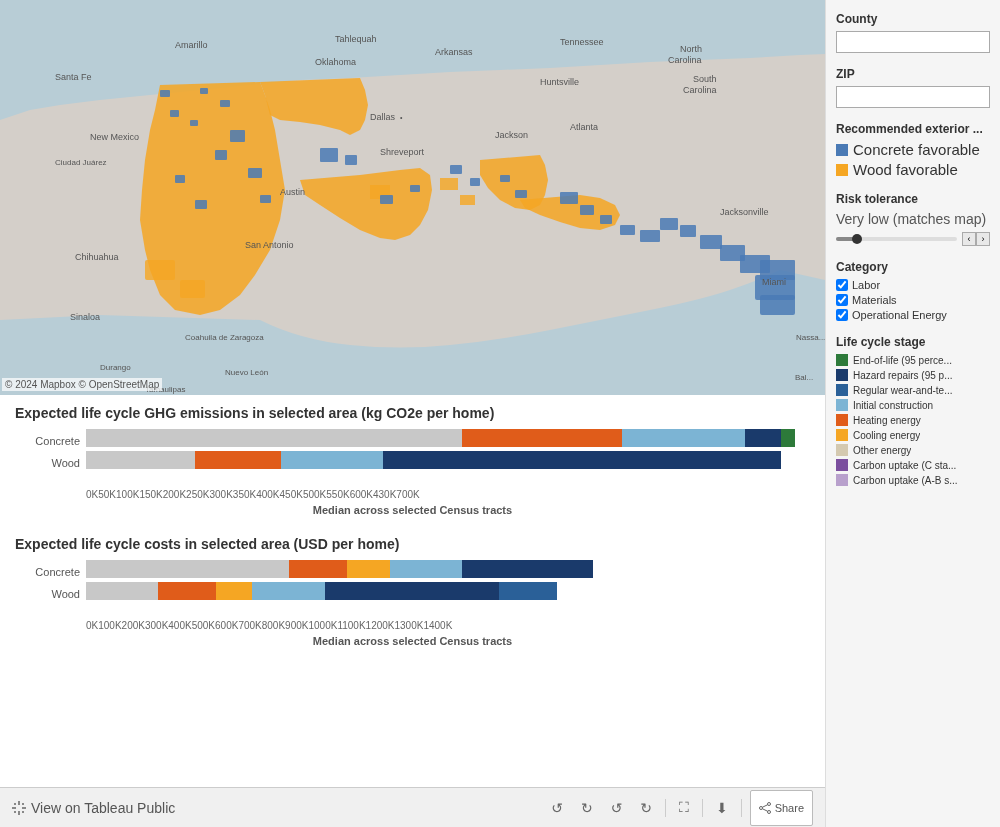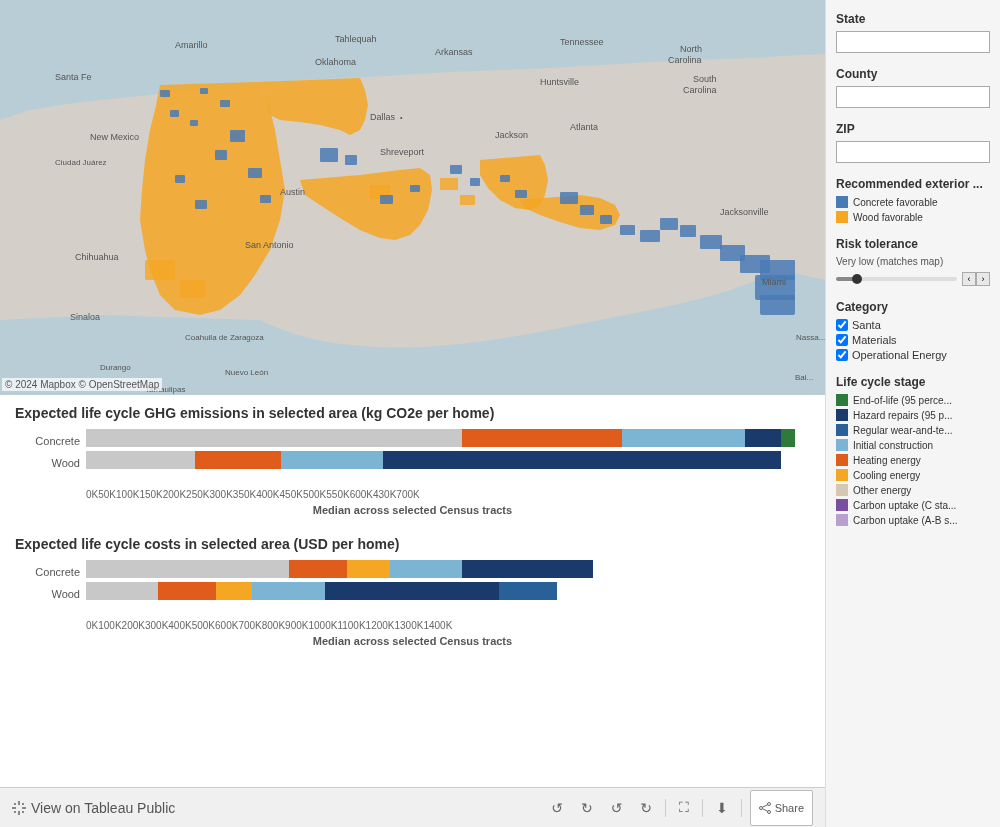--- a/index.html
+++ b/index.html
@@ -47,29 +47,29 @@
     .panel-section { margin-bottom: 14px; }
 
     .panel-label { font-size: 12px; font-weight: bold; color: #333; margin-bottom: 5px; }
 
     .panel-input { width: 100%; height: 22px; border: 1px solid #aaa; background: #fff; font-size: 11px; padding: 2px 4px; }
 
     .legend-item { display: flex; align-items: center; margin-bottom: 3px; }
 
     .legend-swatch { width: 12px; height: 12px; margin-right: 5px; flex-shrink: 0; }
 
-    .legend-text { font-size: 10px; color: #333; }
+    .legend-text { font-size: 15px; color: #333; }
 
     .slider-container { display: flex; align-items: center; margin-top: 5px; }
 
     .slider-track { flex: 1; height: 4px; background: #ddd; position: relative; border-radius: 2px; }
     .slider-fill { height: 4px; background: #888; border-radius: 2px; width: 15%; }
     .slider-thumb { width: 10px; height: 10px; background: #333; border-radius: 50%; position: absolute; top: -3px; left: 13%; }
 
-    .slider-label { font-size: 10px; color: #555; margin-bottom: 3px; }
+    .slider-label { font-size: 14px; color: #555; margin-bottom: 3px; }
 
     .slider-arrows { display: flex; align-items: center; margin-left: 5px; }
     .arrow-btn { width: 14px; height: 14px; border: 1px solid #aaa; background: #e8e8e8; cursor: pointer; display: flex; align-items: center; justify-content: center; font-size: 9px; }
 
     .checkbox-item { display: flex; align-items: center; margin-bottom: 3px; }
     .checkbox-item input { margin-right: 4px; width: 12px; height: 12px; }
     .checkbox-item label { font-size: 11px; color: #333; }
 
     .lifecycle-item { display: flex; align-items: center; margin-bottom: 3px; }
     .lifecycle-swatch { width: 12px; height: 12px; margin-right: 5px; flex-shrink: 0; }
@@ -324,24 +324,20 @@
             <line x1="3.3" y1="6.7" x2="8.7" y2="9.3" stroke="#666" stroke-width="1"></line>
           </svg>
           <span>Share</span>
         </button>
       </div>
     </div>
   </div>
 
   <div id="right-panel">
 
-    <div class="panel-section">
-      <div class="panel-label">State</div>
-      <input class="panel-input" type="text" value="" style="">
-    </div>
 
     <div class="panel-section">
       <div class="panel-label">County</div>
       <input class="panel-input" type="text" value="" style="">
     </div>
 
     <div class="panel-section">
       <div class="panel-label">ZIP</div>
       <input class="panel-input" type="text" value="" style="">
     </div>
@@ -370,21 +366,21 @@
           <button class="arrow-btn">‹</button>
           <button class="arrow-btn">›</button>
         </div>
       </div>
     </div>
 
     <div class="panel-section">
       <div class="panel-label">Category</div>
       <div class="checkbox-item">
         <input type="checkbox" id="cb-labor" checked="" style="">
-        <label for="cb-labor">Santa</label>
+        <label for="cb-labor">Labor</label>
       </div>
       <div class="checkbox-item">
         <input type="checkbox" id="cb-materials" checked="" style="">
         <label for="cb-materials">Materials</label>
       </div>
       <div class="checkbox-item">
         <input type="checkbox" id="cb-operational" checked="" style="">
         <label for="cb-operational">Operational Energy</label>
       </div>
     </div>

